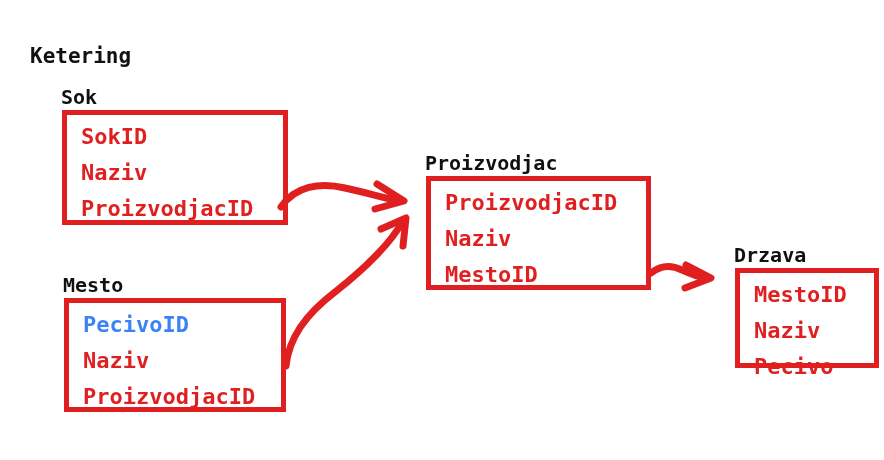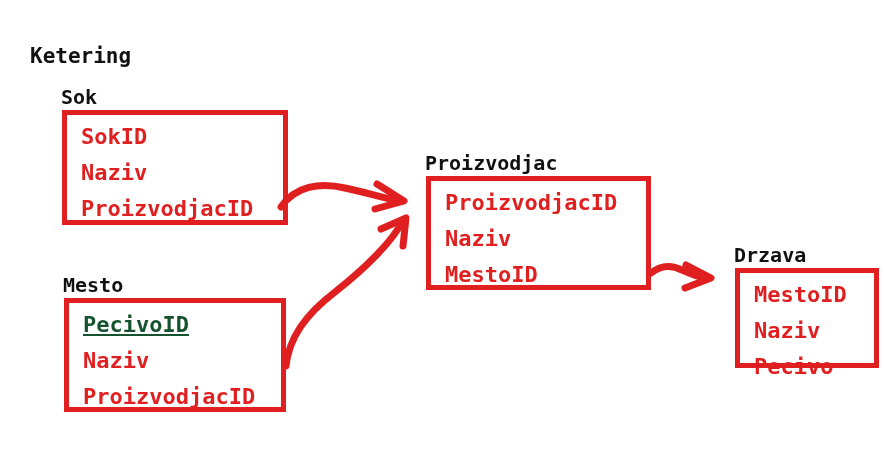--- a/index.html
+++ b/index.html
@@ -93,21 +93,21 @@
             <div class="attr" style="color: rgb(224, 32, 32);">ProizvodjacID</div>
             <div class="attr" style="color: rgb(224, 32, 32);">Naziv</div>
             <div class="attr" style="color: rgb(224, 32, 32);">MestoID</div>
           </div>
         </div>
       </div>
       <div class="entity" style="left: 48px; top: 298px; width: 222px; height: 114px;">
         <div class="entity-label">Mesto</div>
         <div class="entity-box" style="width: 222px; height: 114px; border-color: rgb(224, 32, 32);">
           <div class="attr-list">
-            <div class="attr" style="color: #14532d; text-decoration: underline;">PecivoID</div>
+            <div class="attr" style="color: #3b82f6;">PecivoID</div>
             <div class="attr" style="color: rgb(224, 32, 32);">Naziv</div>
             <div class="attr" style="color: rgb(224, 32, 32);">ProizvodjacID</div>
           </div>
         </div>
       </div>
       <div class="entity" style="left: 719px; top: 268px; width: 144px; height: 100px;">
         <div class="entity-label">Drzava</div>
         <div class="entity-box" style="width: 144px; height: 100px; border-color: rgb(224, 32, 32);">
           <div class="attr-list">
             <div class="attr" style="color: rgb(224, 32, 32);">MestoID</div>

